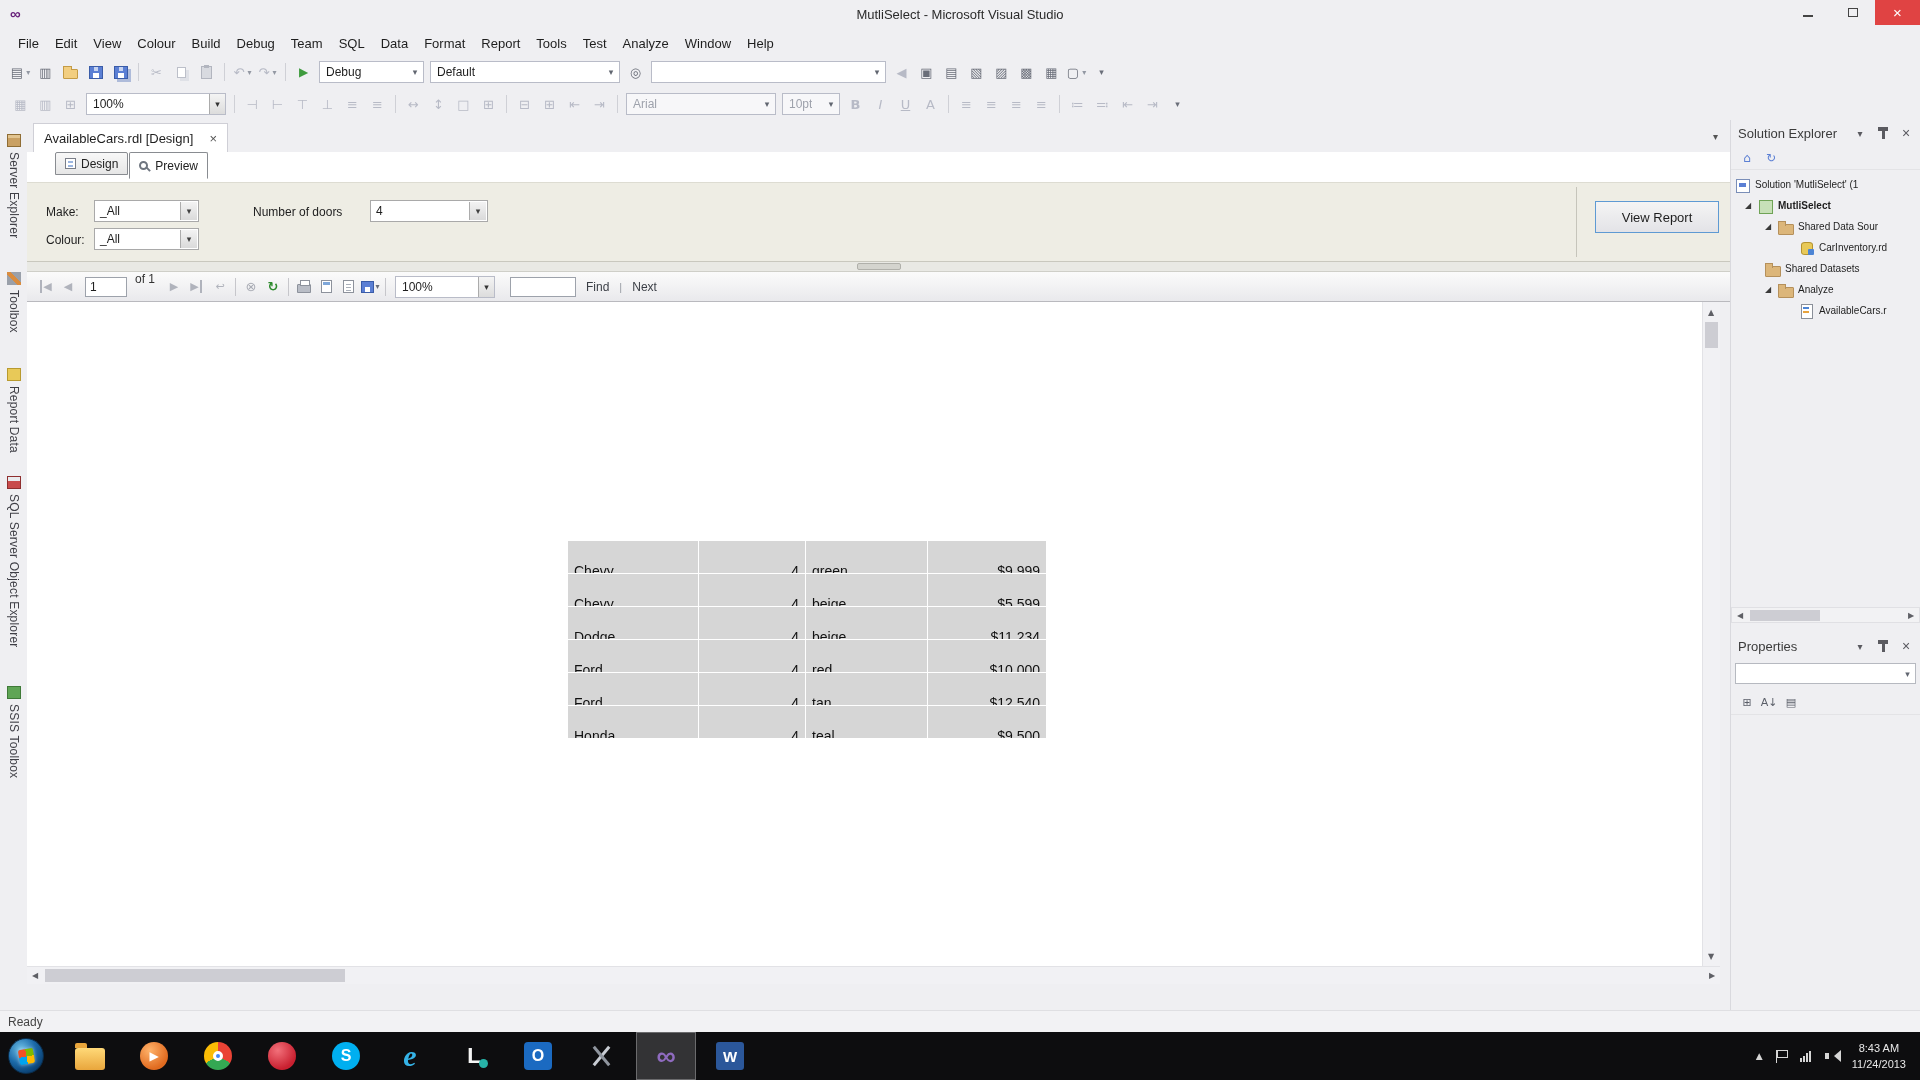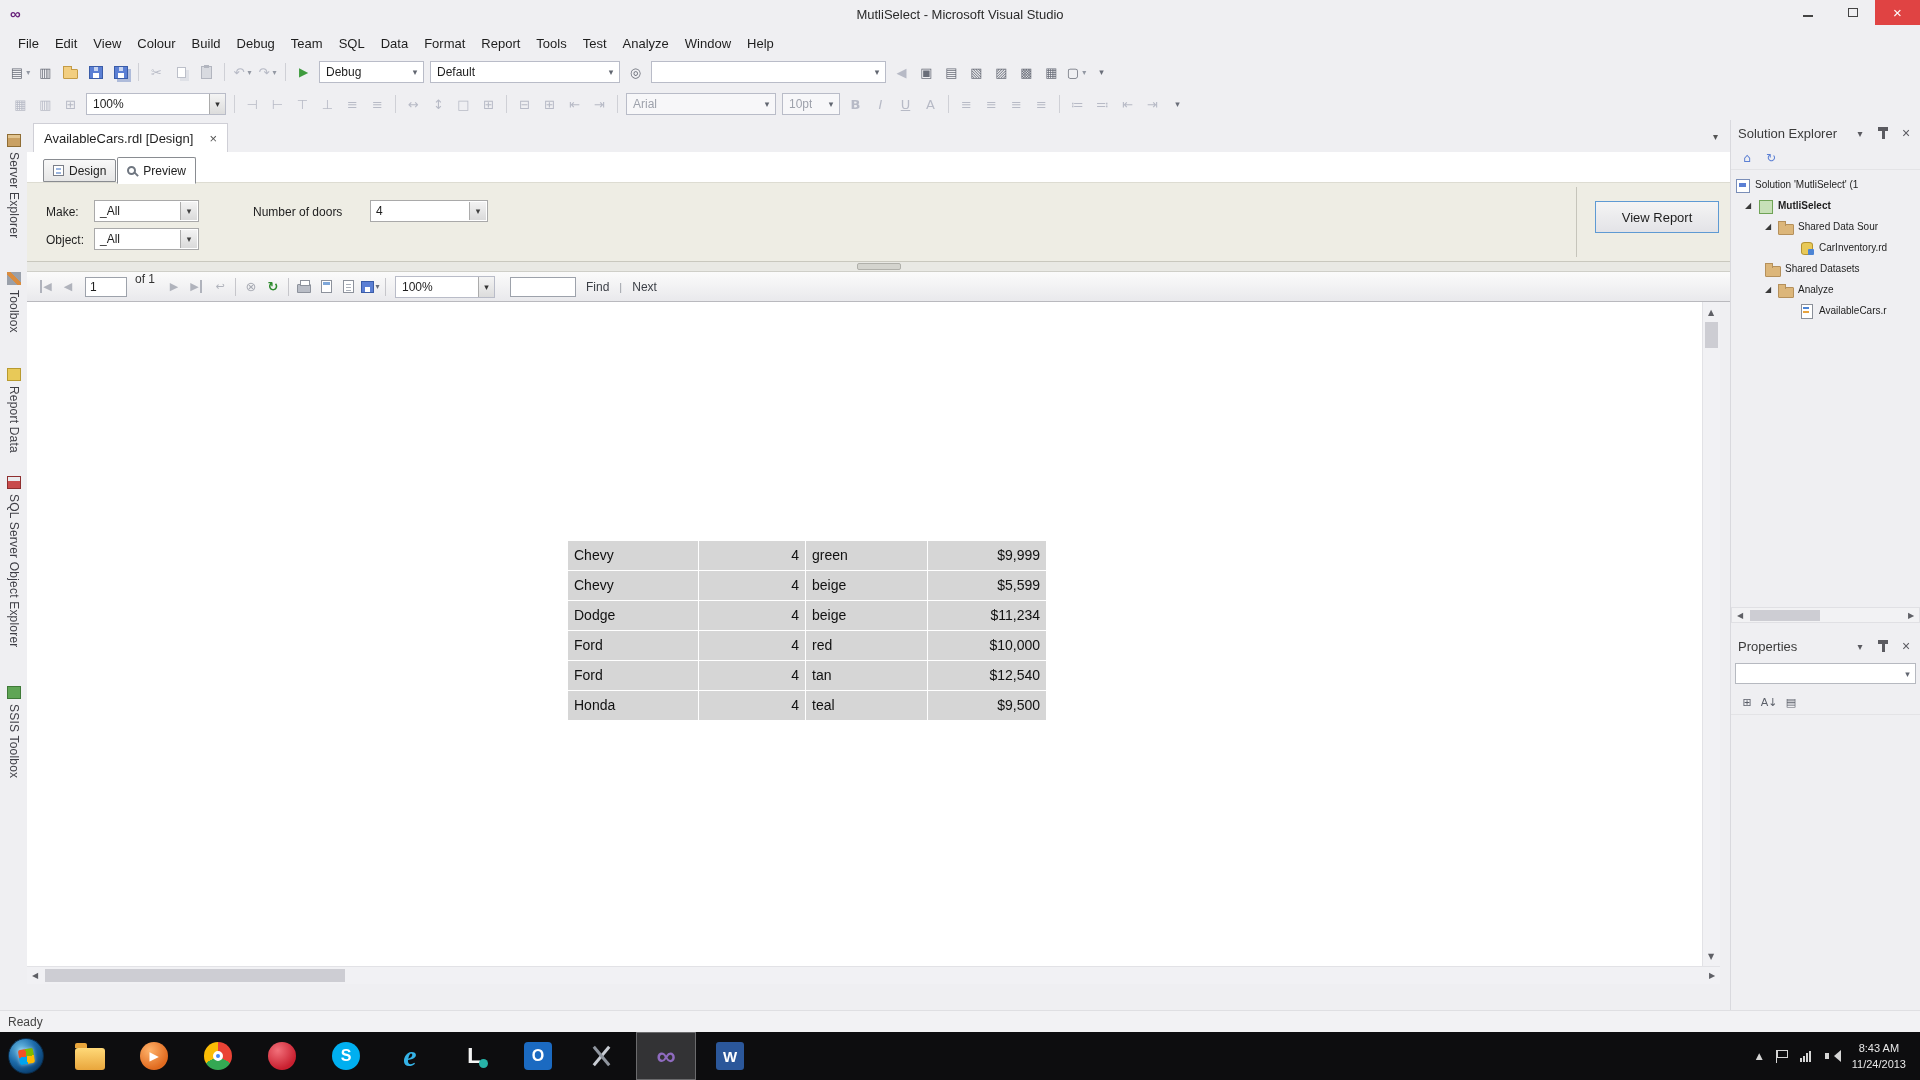--- a/index.html
+++ b/index.html
@@ -79,21 +79,21 @@
   .doc-area{position:absolute;left:27px;top:0;bottom:0;width:1703px;background:#EFEFF2}
   .right-panel{position:absolute;left:1730px;top:0;bottom:0;width:190px;background:#EFEFF2;border-left:1px solid #D9D9DE;overflow:hidden}
 
   
   .doc-tabstrip{position:absolute;top:0;left:0;right:0;height:32px;background:#EFEFF2}
   .doc-tab{position:absolute;left:6px;top:3px;height:29px;display:flex;align-items:center;background:#FFF;border:1px solid #CFCFD6;border-bottom:none;padding:0 6px 0 10px;font-size:13px;color:#1E1E1E}
   .doc-tab .tclose{margin-left:12px;width:16px;text-align:center;color:#555;font-size:13px}
   .tab-list-btn{position:absolute;right:12px;top:11px;color:#555;font-size:10px}
 
   
-  .view-tabs{position:absolute;top:32px;left:0;right:0;height:37px;background:#FFF;border-bottom:1px solid #A0A0A5;padding-left:16px;display:flex;align-items:center}
+  .view-tabs{position:absolute;top:32px;left:0;right:0;height:37px;background:#FFF;border-bottom:1px solid #A0A0A5;padding-left:28px;display:flex;align-items:flex-start}
   .vtab{display:inline-flex;align-items:center;gap:5px;height:23px;padding:0 9px;border:1px solid #898C91;border-radius:2px 2px 0 0;background:linear-gradient(#F8F8F8,#E6E6E6);font-size:12px;color:#222;margin-right:1px;margin-bottom:-1px;z-index:1}
   .vtab.selected{height:27px;background:#FFF;border-bottom:1px solid #FFF;z-index:2}
   .ic-design{width:11px;height:11px;background:#FFF;border:1px solid #7A7E88;position:relative}
   .ic-design::before{content:"";position:absolute;left:2px;right:2px;top:2px;height:2px;background:#9CB6E0;box-shadow:0 4px 0 #9CB6E0}
   .ic-preview{width:9px;height:9px;border:2px solid #6F7680;border-radius:50%;position:relative;margin-right:2px}
   .ic-preview::after{content:"";position:absolute;width:6px;height:2px;background:#6F7680;transform:rotate(45deg);right:-5px;bottom:-2px}
 
   
   .params{position:absolute;top:62px;left:0;right:0;height:80px;background:#EEEDE4;border-top:1px solid #DDDCD2;border-bottom:1px solid #C9C8BE}
   .param-label{position:absolute;font-size:12px;color:#1E1E1E}
@@ -136,21 +136,21 @@
   .find-box{width:66px;height:20px;background:#FFF;border:1px solid #9DA2AB;margin-left:10px;flex:none}
   .link-label{font-size:12px;color:#3B3F46;margin:0 8px;flex:none}
   .link-div{color:#9A9DA5;font-size:11px;flex:none}
 
   
   .report-wrap{position:absolute;top:182px;left:0;width:1693px;height:664px;background:#FFF;overflow:hidden}
   .rpt-table{position:absolute;left:541px;top:238px;width:478px}
   .rpt-head{display:flex}
   .rpt-head .hc{height:26px;line-height:26px;background:#EAE59A;font-size:14px;color:#111;padding:0 6px;border-right:2px solid #FFF;white-space:nowrap;overflow:hidden}
   .rpt-row{display:flex;margin-top:1px}
-  .rpt-row .rc{height:29px;line-height:29px;background:#D6D6D6;font-size:14px;color:#111;padding:0 6px;border-right:1px solid #FFF;white-space:nowrap;overflow:hidden}
+  .rpt-row .rc{height:29px;line-height:29px;background:#D6D6D6;font-size:14px;color:#111;padding:16px 6px;border-right:1px solid #FFF;white-space:nowrap;overflow:hidden}
   .rpt-head .hc:nth-of-type(1),.rpt-row .rc:nth-of-type(1){width:131px}
   .rpt-head .hc:nth-of-type(2),.rpt-row .rc:nth-of-type(2){width:107px;text-align:right}
   .rpt-head .hc:nth-of-type(3),.rpt-row .rc:nth-of-type(3){width:122px}
   .rpt-head .hc:nth-of-type(4),.rpt-row .rc:nth-of-type(4){width:118px;text-align:right;border-right:none}
 
   
   .sb-btn{width:16px;height:16px;display:flex;align-items:center;justify-content:center;color:#5F6066;font-size:8px;flex:none;font-family:"DejaVu Sans",sans-serif}
   .sb-btn.up::before{content:"▲"}
   .sb-btn.down::before{content:"▼"}
   .sb-btn.left::before{content:"◀"}
@@ -561,21 +561,21 @@
             <span>Preview</span>
           </span>
         </div>
 
         <div class="params">
           <span class="param-label lbl-make">Make:</span>
           <span class="pcombo pc-make">
               <span>_All</span>
               <span class="parr"></span>
             </span>
-          <span class="param-label lbl-colour">Object:</span>
+          <span class="param-label lbl-colour">Colour:</span>
           <span class="pcombo pc-colour">
               <span>_All</span>
               <span class="parr"></span>
             </span>
           <span class="param-label lbl-doors">Number of doors</span>
           <span class="pcombo pc-doors">
               <span>4</span>
               <span class="parr"></span>
             </span>
           <span class="param-sep"></span>

